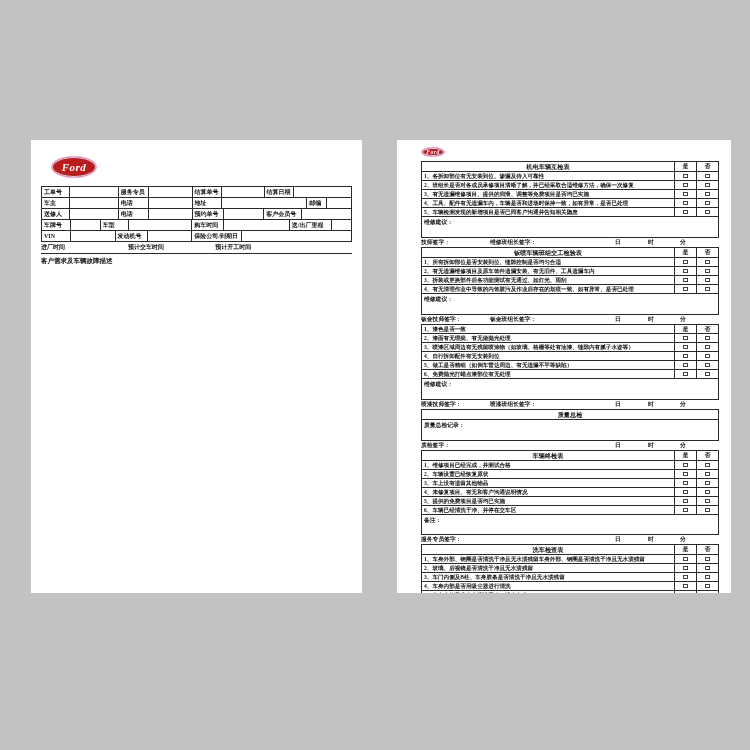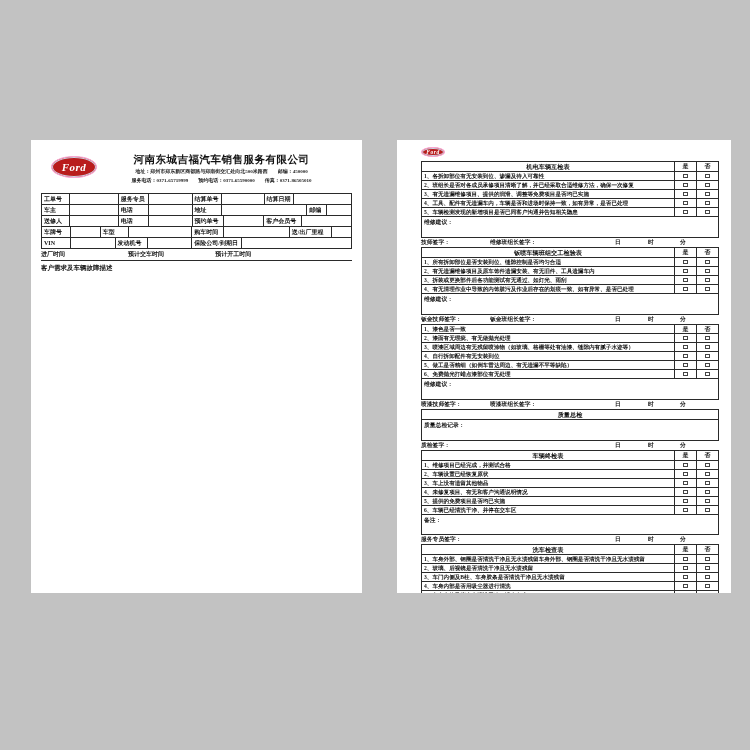--- a/index.html
+++ b/index.html
@@ -72,25 +72,20 @@
   .sig .tm{position:absolute;left:259px;top:0;}
 </style>
 </head>
 <body>
 
 <div class="page" id="left-page">
   <div class="lhead">
     <div class="ford ford-lg">
       <span>Ford</span>
     </div>
-    <div class="lhead-text">
-      <div class="company">河南东城吉福汽车销售服务有限公司</div>
-      <div class="addr">地址：郑州市郑东新区商都路与郑南街交汇处向北500米路西　　邮编：450000</div>
-      <div class="addr">服务电话：0371-65719999　　预约电话：0371-65590000　　传真：0371-86505010</div>
-    </div>
   </div>
 
   <div class="itable">
     <div class="irow">
       <div class="lc" style="width:8.7%">工单号</div>
       <div class="vc" style="width:15.8%"></div>
       <div class="lc" style="width:9.7%">服务专员</div>
       <div class="vc" style="width:14.2%"></div>
       <div class="lc" style="width:9.4%">结算单号</div>
       <div class="vc" style="width:13.9%"></div>

